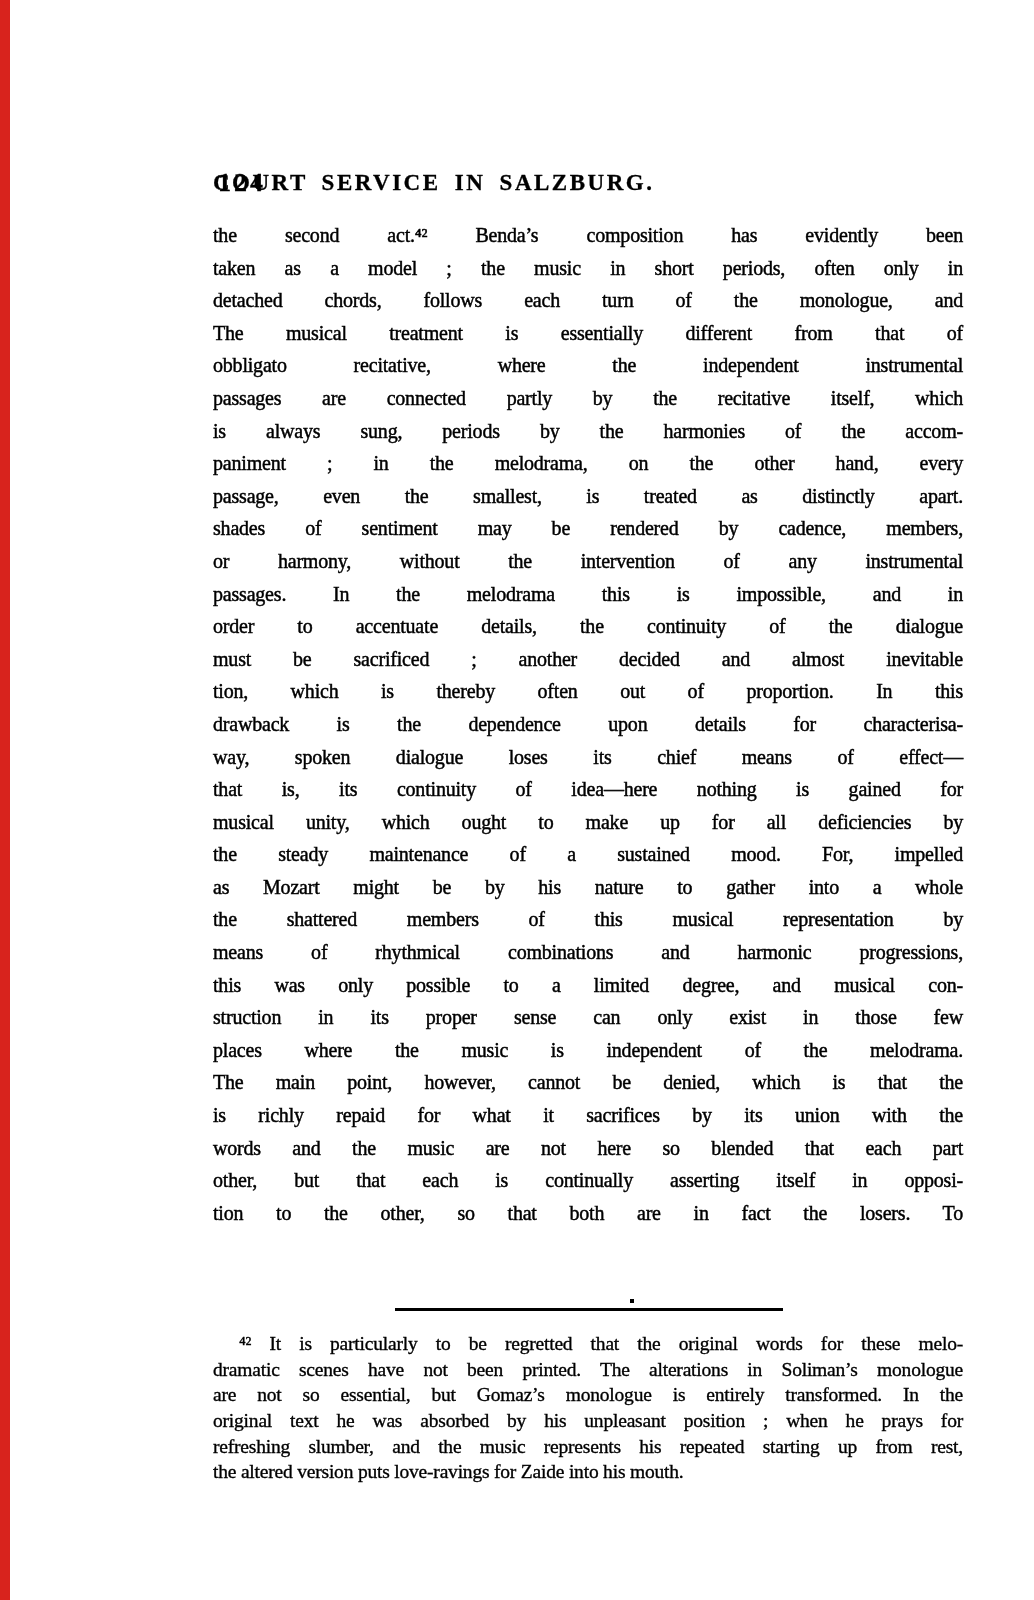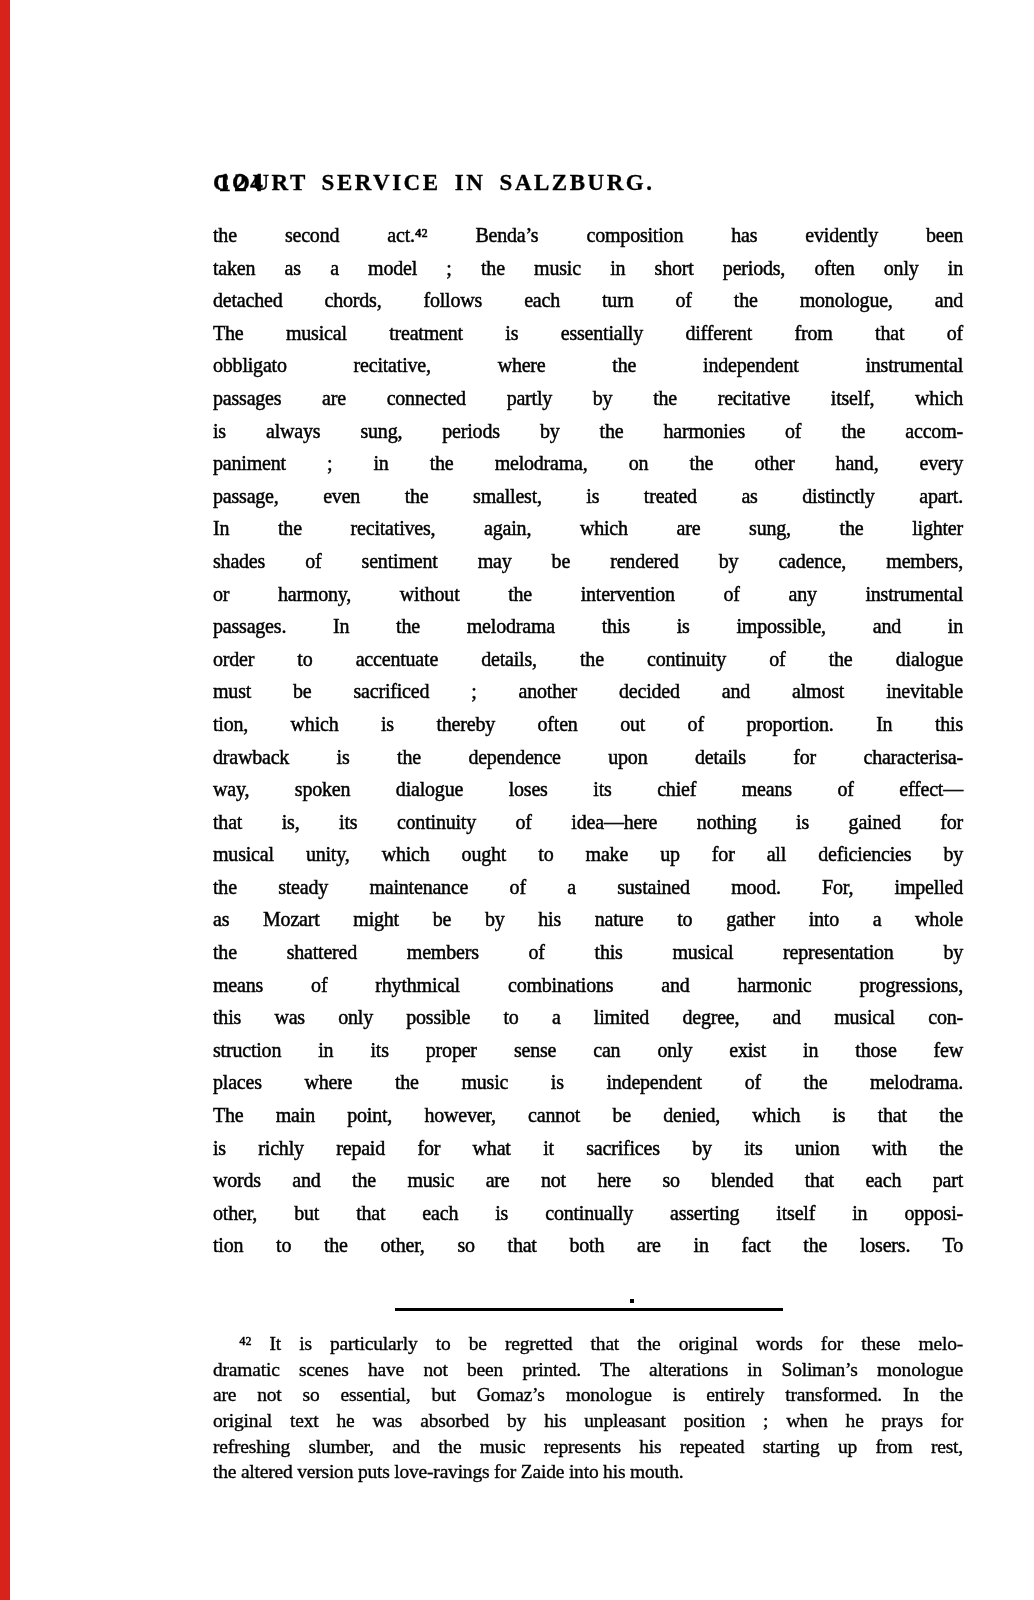--- a/index.html
+++ b/index.html
@@ -100,21 +100,20 @@
   <div class="body-text">
     <div class="line">the second act.⁴² Benda’s composition has evidently been</div>
     <div class="line">taken as a model ; the music in short periods, often only in</div>
     <div class="line">detached chords, follows each turn of the monologue, and</div>
     <div class="line">The musical treatment is essentially different from that of</div>
     <div class="line">obbligato recitative, where the independent instrumental</div>
     <div class="line">passages are connected partly by the recitative itself, which</div>
     <div class="line">is always sung, periods by the harmonies of the accom-</div>
     <div class="line">paniment ; in the melodrama, on the other hand, every</div>
     <div class="line">passage, even the smallest, is treated as distinctly apart.</div>
-    <div class="line">In the recitatives, again, which are sung, the lighter</div>
     <div class="line">shades of sentiment may be rendered by cadence, members,</div>
     <div class="line">or harmony, without the intervention of any instrumental</div>
     <div class="line">passages. In the melodrama this is impossible, and in</div>
     <div class="line">order to accentuate details, the continuity of the dialogue</div>
     <div class="line">must be sacrificed ; another decided and almost inevitable</div>
     <div class="line">tion, which is thereby often out of proportion. In this</div>
     <div class="line">drawback is the dependence upon details for characterisa-</div>
     <div class="line">way, spoken dialogue loses its chief means of effect—</div>
     <div class="line">that is, its continuity of idea—here nothing is gained for</div>
     <div class="line">musical unity, which ought to make up for all deficiencies by</div>

